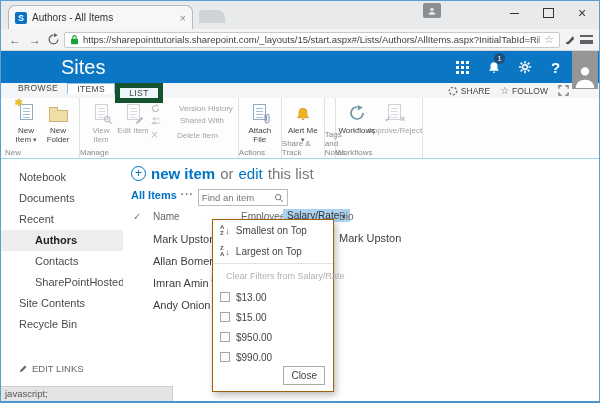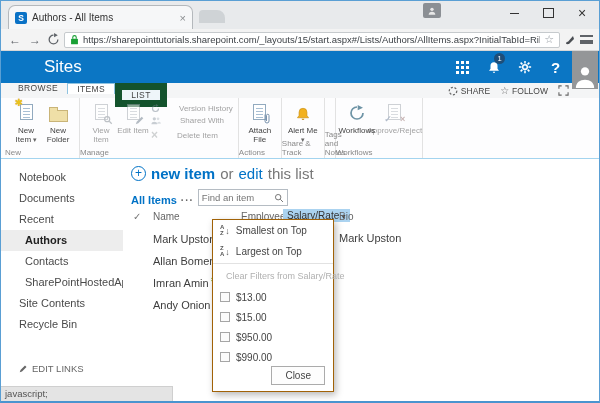--- a/index.html
+++ b/index.html
@@ -29,33 +29,33 @@
   .nav-fwd::before{content:"\2192"}
   .omnibox{flex:1;height:16px;background:#fff;border:1px solid #c6cacd;border-radius:2px;display:flex;align-items:center;gap:4px;padding:0 5px;overflow:hidden}
   .url-text{font-size:9.5px;color:#3a3f44;white-space:nowrap;overflow:hidden;flex:1}
   .bookmark-star{color:#9aa0a6;font-size:11px}
   .bookmark-star::before{content:"\2606"}
   .menu-icon{width:13px;height:9px;border-top:2px solid #5f6368;border-bottom:2px solid #5f6368;position:relative}
   .menu-icon::before{content:"";position:absolute;left:0;right:0;top:2.5px;height:2px;background:#5f6368}
 
   
   .suitebar{height:32px;background:#0b76c4;display:flex;align-items:center;color:#fff}
-  .suite-title{font-size:17px;font-weight:400;margin-left:43px;flex:1}
+  .suite-title{font-size:20px;font-weight:400;margin-left:60px;flex:1}
   .suite-icons{display:flex;align-items:center;height:32px;margin-right:28px}
   .suite-cell{width:31px;height:32px;display:flex;align-items:center;justify-content:center;position:relative}
   .badge{position:absolute;top:2px;right:4px;min-width:11px;height:11px;background:#1e4e79;border-radius:6px;font-size:7.5px;display:flex;align-items:center;justify-content:center;padding:0 2px}
   .help-q{font-size:15px;font-weight:bold}
   .avatar{position:absolute;top:50px;right:1px;width:26px;height:38px;background:#949698;z-index:6;display:flex;align-items:flex-end;justify-content:center}
 
   
   .ribbon-tabs{height:15px;background:#f4f5f6;display:flex;align-items:flex-start;font-size:8.5px;color:#444;position:relative}
   .rtab{padding:0 9px;display:flex;align-items:center;letter-spacing:.4px}
   .rtab.first{margin-left:8px}
   .rtab.active{background:#fff;border:1px solid #8fc3e0;border-bottom:none;position:relative;z-index:2}
-  .rtab.ctx{border:7px solid #14532d;background:#eef5f9}
+  .rtab.ctx{border:5px solid #14532d;background:#eef5f9}
   .rtabs-right{position:absolute;right:30px;top:0;height:15px;display:flex;align-items:center;gap:10px;font-size:8.5px;color:#444}
   .rt-item{display:flex;align-items:center;gap:3px}
   .follow-star::before{content:"\2606";color:#666;font-size:10px}
 
   
   .ribbon{height:61px;background:#fdfdfe;border-bottom:1px solid #a3d4ef;display:flex;align-items:stretch;padding-left:4px}
   .rgroup{position:relative;display:flex;align-items:flex-start;padding:3px 5px 13px 5px;border-right:1px solid #e2e2e2}
   .rgroup-label{position:absolute;bottom:1px;left:0;right:0;text-align:left;font-size:8px;color:#8a8a8a}
   .bigbtn{width:32px;text-align:center;font-size:8px;line-height:9px;color:#444;display:flex;flex-direction:column;align-items:center;gap:2px;padding-top:1px}
   .bigbtn .ic{height:22px;display:flex;align-items:center;justify-content:center}
@@ -78,33 +78,33 @@
   .ic-x::before{content:"\00d7"}
   .mini-check{color:#3f7edb;font-size:9px;font-weight:bold;position:absolute;left:-4px;bottom:-2px}
   .mini-check::before{content:"\2713"}
   .mini-x{color:#d9534f;font-size:9px;font-weight:bold;position:absolute;right:-4px;bottom:-2px}
   .mini-x::before{content:"\00d7"}
 
   
   .content{position:absolute;top:158px;left:0;right:0;bottom:0;display:flex;background:#fff}
   .leftnav{width:122px;padding-top:8px;font-size:11px;color:#4a4a4a;flex:0 0 auto}
   .nav-item{display:block;height:21px;line-height:21px;padding-left:18px;color:#4a4a4a;text-decoration:none;white-space:nowrap;overflow:hidden}
-  .nav-item.indent{padding-left:24px}
+  .nav-item.indent{padding-left:34px}
   .nav-item.selected{background:#ededed;font-weight:bold;color:#222}
   .editlinks{margin-top:28px;padding-left:18px;font-size:9.5px;color:#666;display:flex;align-items:center;gap:4px}
   .pencil-svg{flex:0 0 auto}
 
   .main{flex:1;position:relative;font-size:11px}
   .heading{position:absolute;left:8px;top:6px;display:flex;align-items:center;gap:5px;font-size:15px}
   .plus-circle{width:15px;height:15px;border:1px solid #0072c6;border-radius:50%;color:#0072c6;font-size:12px;line-height:13px;text-align:center}
   .plus-circle::before{content:"+"}
   .lnk-strong{color:#0072c6;font-weight:bold}
   .lnk{color:#0072c6}
   .dim{color:#777}
-  .viewbar{position:absolute;left:8px;top:30px;display:flex;align-items:flex-end;gap:4px}
+  .viewbar{position:absolute;left:8px;top:30px;display:flex;align-items:flex-start;gap:4px}
   .view-current{color:#0072c6;font-weight:bold;font-size:11px}
   .ellipsis{color:#666;letter-spacing:1px;font-weight:bold;font-size:10px}
   .ellipsis::before{content:"\00b7\00b7\00b7"}
   .searchbox{width:90px;height:17px;border:1px solid #b5bcc3;display:flex;align-items:center;padding:0 3px;background:#fff}
   .searchbox input{border:none;outline:none;width:72px;font-size:9.5px;color:#666;font-family:"Liberation Sans",sans-serif}
   .thead{position:absolute;left:0;top:52px;height:16px;width:100%;font-size:10px;color:#666}
   .th{position:absolute;top:0;white-space:nowrap}
   .th-check{left:10px;color:#777}
   .th-check::before{content:"\2713"}
   .th-name{left:30px}
@@ -124,21 +124,21 @@
   .fm-sep{border-top:1px solid #e2e2e2;margin:1px 0}
   .fm-clear{color:#b0b0b0;height:22px;font-size:9px}
   .fm-opt{height:20px}
   .cb{width:10px;height:10px;border:1px solid #a6a6a6;background:#fbfbfb;flex:0 0 auto}
   .sorticon{display:flex;align-items:center;gap:1px;flex:0 0 auto}
   .sletters{display:flex;flex-direction:column;font-size:6px;line-height:5.5px;color:#555;font-weight:bold}
   .sarrow{font-size:9px;color:#555}
   .sarrow::before{content:"\2193"}
   .az .t::before{content:"A"}.az .b::before{content:"Z"}
   .za .t::before{content:"Z"}.za .b::before{content:"A"}
-  .close-btn{position:absolute;right:8px;bottom:6px;border:1px solid #ababab;background:#fdfdfd;font-size:10px;color:#444;padding:3px 13px;font-family:"Liberation Sans",sans-serif}
+  .close-btn{position:absolute;right:8px;bottom:6px;border:1px solid #ababab;background:#fdfdfd;font-size:10px;color:#444;padding:3px 7px;font-family:"Liberation Sans",sans-serif}
 
   
   .statusbar{position:absolute;left:0;bottom:0;width:172px;height:15px;background:#e4e4e4;border:1px solid #cfcfcf;border-left:none;border-bottom:none;font-size:9.5px;color:#555;line-height:14px;padding-left:4px;z-index:11}
 </style>
 </head>
 <body>
 
 <div class="window">
 
   <div class="titlebar">

